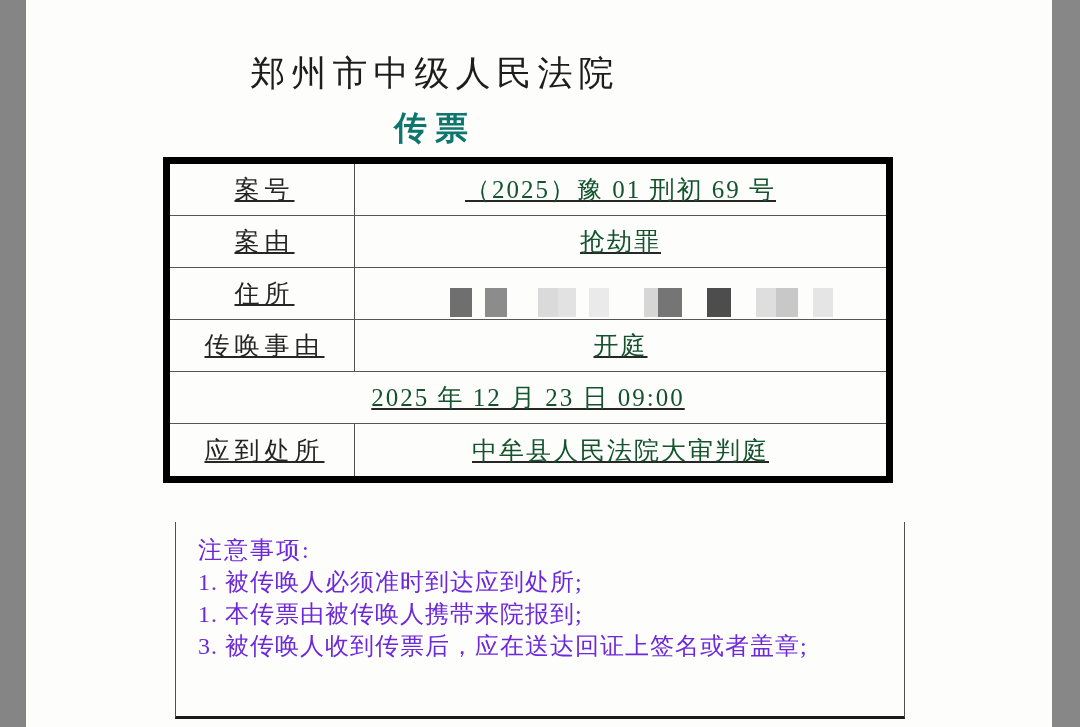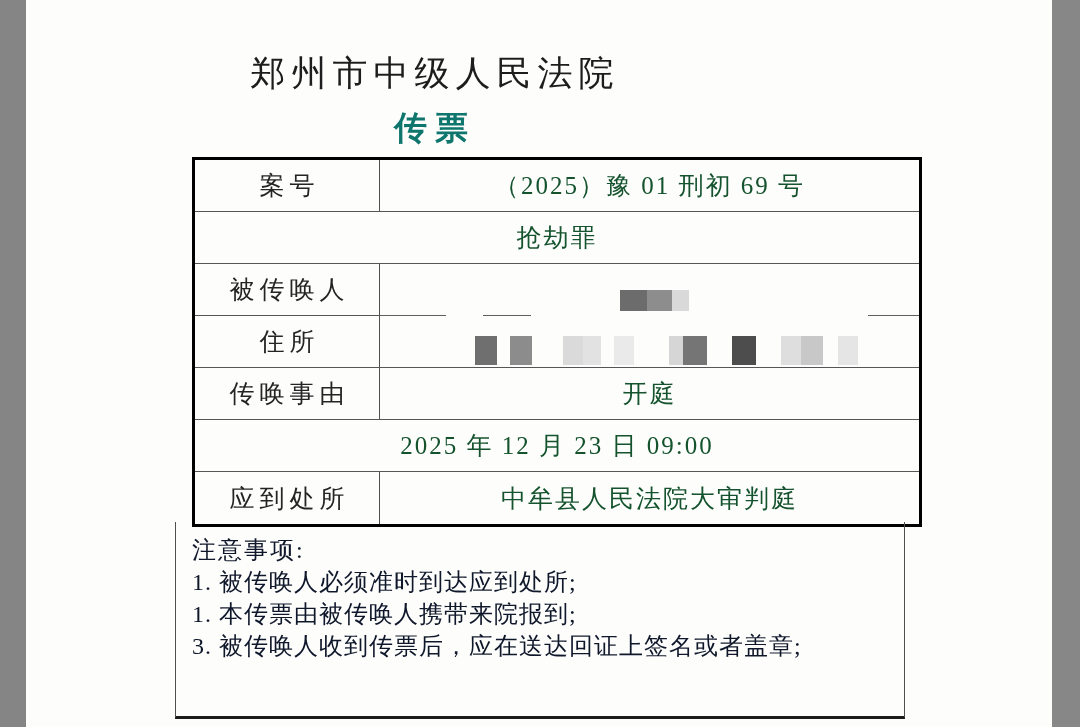--- a/index.html
+++ b/index.html
@@ -18,22 +18,23 @@
     position:absolute; left:0; top:50px; width:100%;
     text-align:center; font-size:35px; letter-spacing:6px; color:#1d1d1d;
   }
   .doc-type {
     position:absolute; left:0; top:106px; width:100%;
     text-align:center; font-size:33px; font-weight:bold; letter-spacing:8px; color:#0f766e;
   }
 
   
   .summons-table {
-    position:absolute; left:166px; top:157px; width:730px;
-    border:3px solid #000000;
+    position:absolute; left:137px; top:157px; width:730px;
+    border:7px solid #000000;
+    text-decoration:underline;
   }
   .trow { display:flex; height:52px; border-bottom:1px solid #565656; position:relative; }
   .trow:last-child { border-bottom:none;justify-content:space-between; }
   .tcell { display:flex; align-items:center; justify-content:center; }
   .tcell.label {
     width:185px; border-right:1px solid #4f4f4f;
     font-size:25px; letter-spacing:5px; text-indent:5px; color:#242424;
   }
   .tcell.value {
     flex:1; font-size:25px; letter-spacing:2px; color:#14532d; position:relative;
@@ -51,22 +52,22 @@
   .mosaic { position:absolute; display:flex; align-items:stretch; }
   .mosaic.name-mosaic { left:240px; top:26px; height:21px; }
   .mosaic.addr-mosaic { left:95px;  top:20px; height:29px; }
   .mosaic div { height:100%; }
 
   
   .notes-box {
     position:absolute; left:149px; top:522px; width:730px; height:197px;
     border-left:1px solid #4f4f4f; border-right:1px solid #4f4f4f;
     border-bottom:3px solid #1c1c1c;
-    padding:12px 10px 0 16px;
-    font-size:24px; color:#0f172a;
+    padding:12px 10px 0 22px;
+    font-size:24px; color:#6d28d9;
   }
   .notes-heading { letter-spacing:2px; }
   .note-item { letter-spacing:1px; white-space:nowrap; }
 </style>
 </head>
 <body>
 
 <div class="stage">
   <div class="margin-bar left"></div>
   <div class="margin-bar right"></div>
@@ -77,36 +78,24 @@
     <div class="doc-type">传票</div>
 
     <div class="summons-table">
 
       <div class="trow">
         <div class="tcell label">案号</div>
         <div class="tcell value">（2025）豫 01 刑初 69 号</div>
       </div>
 
       <div class="trow">
+        <div class="tcell label">案由</div>
         <div class="tcell value">抢劫罪</div>
       </div>
 
-      <div class="trow broken">
-        <div class="tcell label">被传唤人</div>
-        <div class="tcell value">
-          <div class="mosaic name-mosaic">
-              <div style="width: 27px; background: rgb(108, 108, 108);"></div>
-              <div style="width: 25px; background: rgb(141, 141, 141);"></div>
-              <div style="width: 17px; background: rgb(217, 217, 217);"></div>
-            </div>
-          <i class="line-artifact a1"></i>
-          <i class="line-artifact a2"></i>
-          <i class="line-artifact a3"></i>
-        </div>
-      </div>
 
       <div class="trow">
         <div class="tcell label">住所</div>
         <div class="tcell value">
           <div class="mosaic addr-mosaic">
               <div style="width: 22px; background: rgb(111, 111, 111);"></div>
               <div style="width: 22px; background: rgb(140, 140, 140); margin-left: 13px;"></div>
               <div style="width: 20px; background: rgb(218, 218, 218); margin-left: 31px;"></div>
               <div style="width: 18px; background: rgb(226, 226, 226);"></div>
               <div style="width: 20px; background: rgb(234, 234, 234); margin-left: 13px;"></div>

